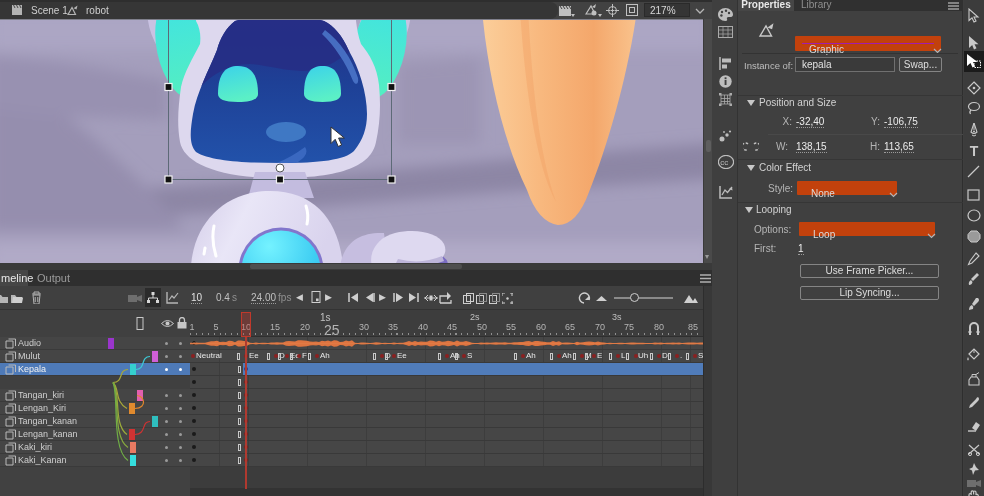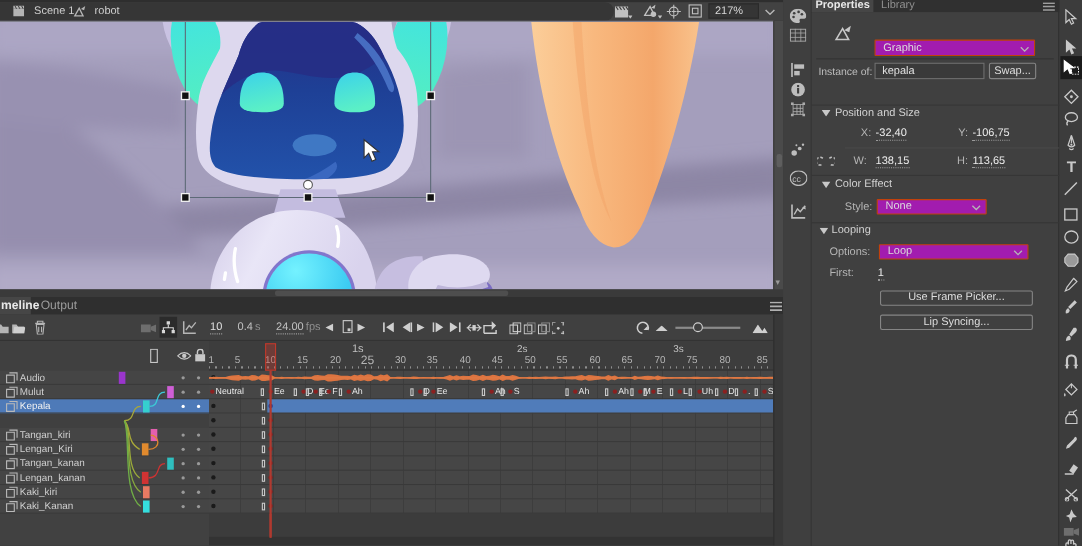--- a/index.html
+++ b/index.html
@@ -3,21 +3,21 @@
 *{margin:0;padding:0;box-sizing:border-box}
 html,body{width:984px;height:496px;overflow:hidden;background:#3e3e3e;
  font-family:"Liberation Sans",sans-serif;}
 #root{position:absolute;top:0;left:0;width:984px;height:496px;background:#3e3e3e;}
 .abs{position:absolute;}
 .txt{color:#c6c6c6;font-size:10px;white-space:nowrap;}
 .dotu{border-bottom:1px dotted #9a9a9a;}
 .hdr{color:#d2d2d2;font-size:10px;}
 .btn{position:absolute;border:1px solid #858585;border-radius:2px;color:#dedede;
  font-size:10px;text-align:center;background:#404040;}
-.ddl{position:absolute;border:1px solid #c2410c;background:#a21caf;color:#dcdcdc;
+.ddl{position:absolute;border:7px solid #c2410c;background:#a21caf;color:#dcdcdc;
  font-size:10px;border-radius:1px;}
 .sep{position:absolute;height:1px;background:#333;}
 </style></head><body>
 <div id="root">
     <div class="abs" style="left:0;top:0;width:712px;height:21px;background:#2e2e2e">
       <div class="abs" style="left:0;top:2px;width:712px;height:17px;background:#424242"></div>
       <div class="abs" style="left:0;top:2px;width:558px;height:17px;background:#363636;border-radius:0 8px 8px 0"></div>
       <svg class="abs" style="left:12px;top:5px" width="10" height="10" viewBox="0 0 10 10">
         <path d="M0 3h10v7H0z" fill="#b4b4b4"></path>
         <path d="M0 0h10v3H0z" fill="#b4b4b4"></path>
@@ -159,21 +159,21 @@
     <div class="abs" style="left:703px;top:19px;width:9px;height:251px;background:#4a4a4a;border-left:1px solid #3a3a3a">
       <div class="abs" style="left:2px;top:121px;width:5px;height:12px;background:#5e5e5e;border-radius:2px"></div>
       <div class="abs" style="left:1px;top:233px;color:#9a9a9a;font-size:8px">▾</div>
     </div>
     <div class="abs" style="left:0;top:263px;width:712px;height:7px;background:#3a3a3a">
       <div class="abs" style="left:250px;top:1px;width:212px;height:5px;background:#4e4e4e;border-radius:2px"></div>
     </div>
     <div class="abs" style="left:0;top:270px;width:712px;height:226px;background:#404040;overflow:hidden">
       <div class="abs" style="left:0;top:0;width:712px;height:16px;background:#2f2f2f">
         <div class="abs" style="left:0;top:0;width:28px;height:16px;background:#464646"></div>
-        <div class="abs" style="left:1px;top:2px;color:#e8e8e8;font-size:11px;font-weight:bold">meline</div>
+        <div class="abs" style="left:1px;top:2px;color:#e8e8e8;font-size:11px;font-weight:normal">meline</div>
         <div class="abs" style="left:37px;top:2px;color:#9b9b9b;font-size:11px">Output</div>
         <svg class="abs" style="left:700px;top:4px" width="11" height="9" viewBox="0 0 11 9">
           <path d="M0 1h11M0 4.5h11M0 8h11" stroke="#b0b0b0" stroke-width="1.5"></path>
         </svg>
       </div>
       <div class="abs" style="left:0;top:16px;width:712px;height:24px;background:#404040;border-bottom:1px solid #333">
         <svg class="abs" style="left:-4px;top:6px" width="12" height="12" viewBox="0 0 12 12">
           <path d="M0 3h5l1.5 2H12v6H0z" fill="#b5b5b5"></path>
         </svg>
         <svg class="abs" style="left:11px;top:6px" width="12" height="12" viewBox="0 0 12 12">
@@ -278,21 +278,21 @@
       </div>
       <div class="abs" style="left:190px;top:40px;width:513px;height:27px;background:#3d3d3d;border-bottom:1px solid #2f2f2f">
         <div class="abs" style="left:130px;top:2px;color:#c0c0c0;font-size:10px">1s</div>
         <div class="abs" style="left:280px;top:2px;color:#c0c0c0;font-size:9px">2s</div>
         <div class="abs" style="left:422px;top:2px;color:#c0c0c0;font-size:9px">3s</div>
         <div class="abs" style="left:-8px;top:12px;width:20px;text-align:center;color:#b5b5b5;font-size:9px">1</div>
         <div class="abs" style="left:16px;top:12px;width:20px;text-align:center;color:#b5b5b5;font-size:9px">5</div>
         <div class="abs" style="left:46px;top:12px;width:20px;text-align:center;color:#b5b5b5;font-size:9px">10</div>
         <div class="abs" style="left:75px;top:12px;width:20px;text-align:center;color:#b5b5b5;font-size:9px">15</div>
         <div class="abs" style="left:105px;top:12px;width:20px;text-align:center;color:#b5b5b5;font-size:9px">20</div>
-        <div class="abs" style="left:134px;top:12px;width:20px;text-align:center;color:#b5b5b5;font-size:11px">25</div>
+        <div class="abs" style="left:134px;top:12px;width:20px;color:#b5b5b5;font-size:14px">25</div>
         <div class="abs" style="left:164px;top:12px;width:20px;text-align:center;color:#b5b5b5;font-size:9px">30</div>
         <div class="abs" style="left:193px;top:12px;width:20px;text-align:center;color:#b5b5b5;font-size:9px">35</div>
         <div class="abs" style="left:223px;top:12px;width:20px;text-align:center;color:#b5b5b5;font-size:9px">40</div>
         <div class="abs" style="left:252px;top:12px;width:20px;text-align:center;color:#b5b5b5;font-size:9px">45</div>
         <div class="abs" style="left:282px;top:12px;width:20px;text-align:center;color:#b5b5b5;font-size:9px">50</div>
         <div class="abs" style="left:311px;top:12px;width:20px;text-align:center;color:#b5b5b5;font-size:9px">55</div>
         <div class="abs" style="left:341px;top:12px;width:20px;text-align:center;color:#b5b5b5;font-size:9px">60</div>
         <div class="abs" style="left:370px;top:12px;width:20px;text-align:center;color:#b5b5b5;font-size:9px">65</div>
         <div class="abs" style="left:400px;top:12px;width:20px;text-align:center;color:#b5b5b5;font-size:9px">70</div>
         <div class="abs" style="left:429px;top:12px;width:20px;text-align:center;color:#b5b5b5;font-size:9px">75</div>

